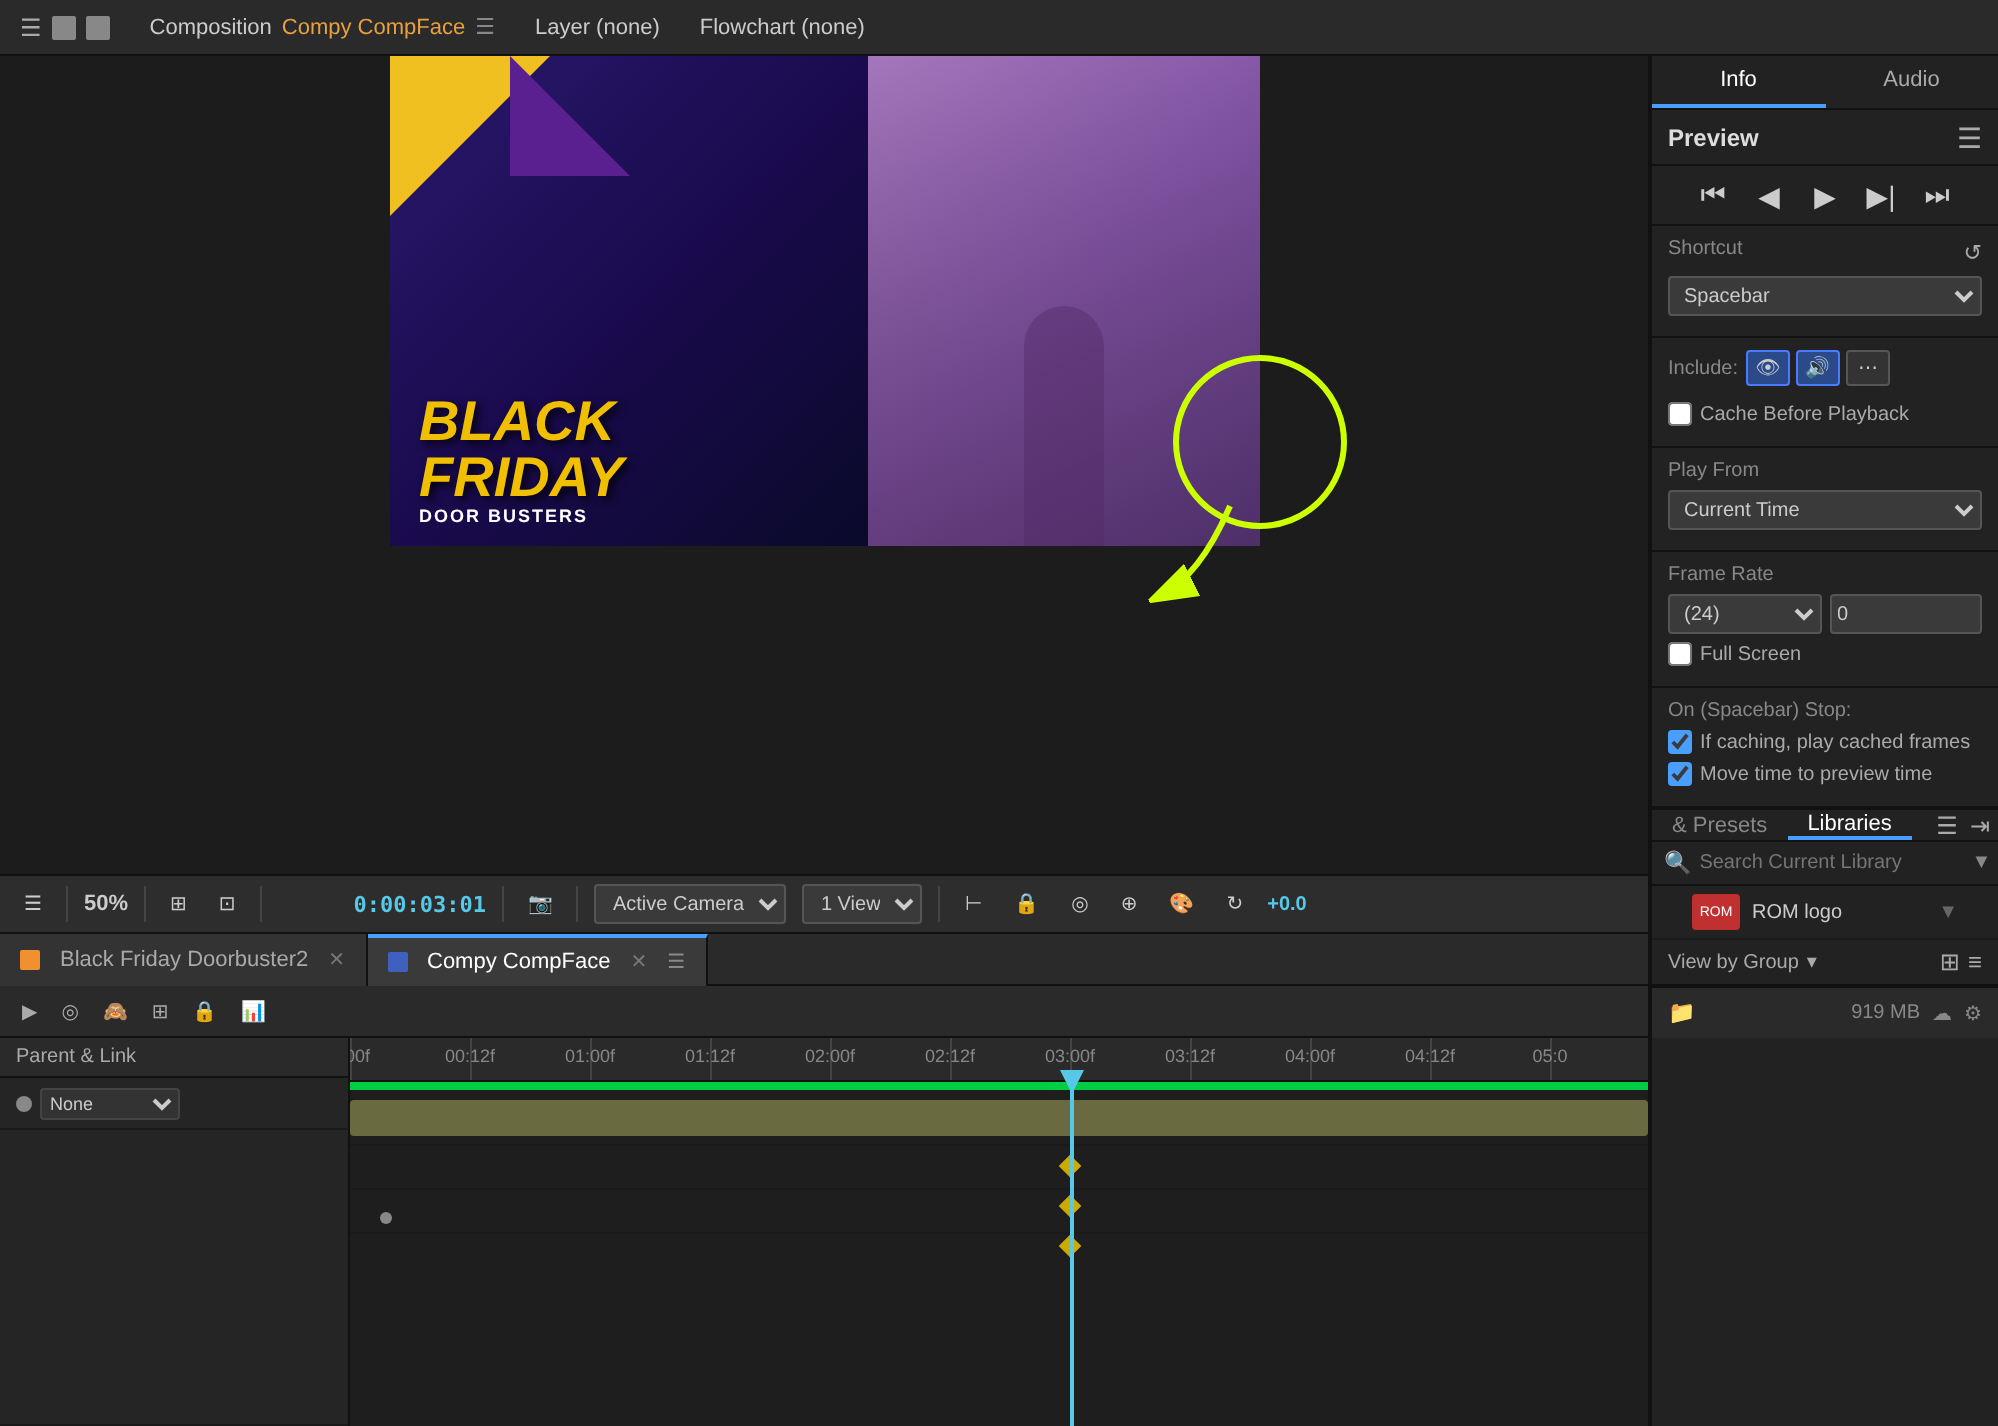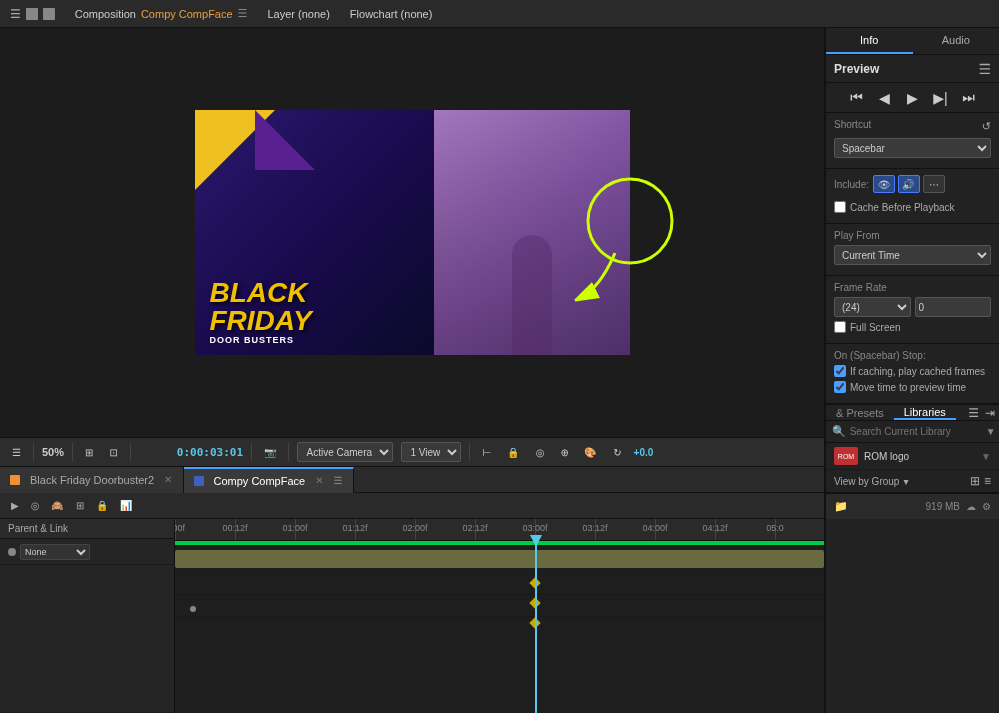--- a/index.html
+++ b/index.html
@@ -52,21 +52,20 @@
       flex-direction: column;
       background: #222;
       min-width: 0;
     }
 
     
     .viewer-area {
       flex: 1;
       background: #1c1c1c;
       display: flex;
-      align-items: center;
       justify-content: center;
       position: relative;
       overflow: hidden;
     }
     .comp-preview {
       width: 435px;
       height: 245px;
       background: #1a1a1a;
       position: relative;
       overflow: hidden;
@@ -570,21 +569,21 @@
       flex: 1;
       background: transparent;
       border: none;
       color: #ccc;
       font-size: 10px;
       outline: none;
     }
     .libs-item-row {
       display: flex;
       align-items: center;
-      padding: 4px 8px;
+      padding: 4px 20px;
       gap: 6px;
       border-bottom: 1px solid #1a1a1a;
       cursor: pointer;
     }
     .libs-item-icon {
       width: 24px; height: 18px;
       background: #c03030;
       border-radius: 2px;
       display: flex;
       align-items: center;

